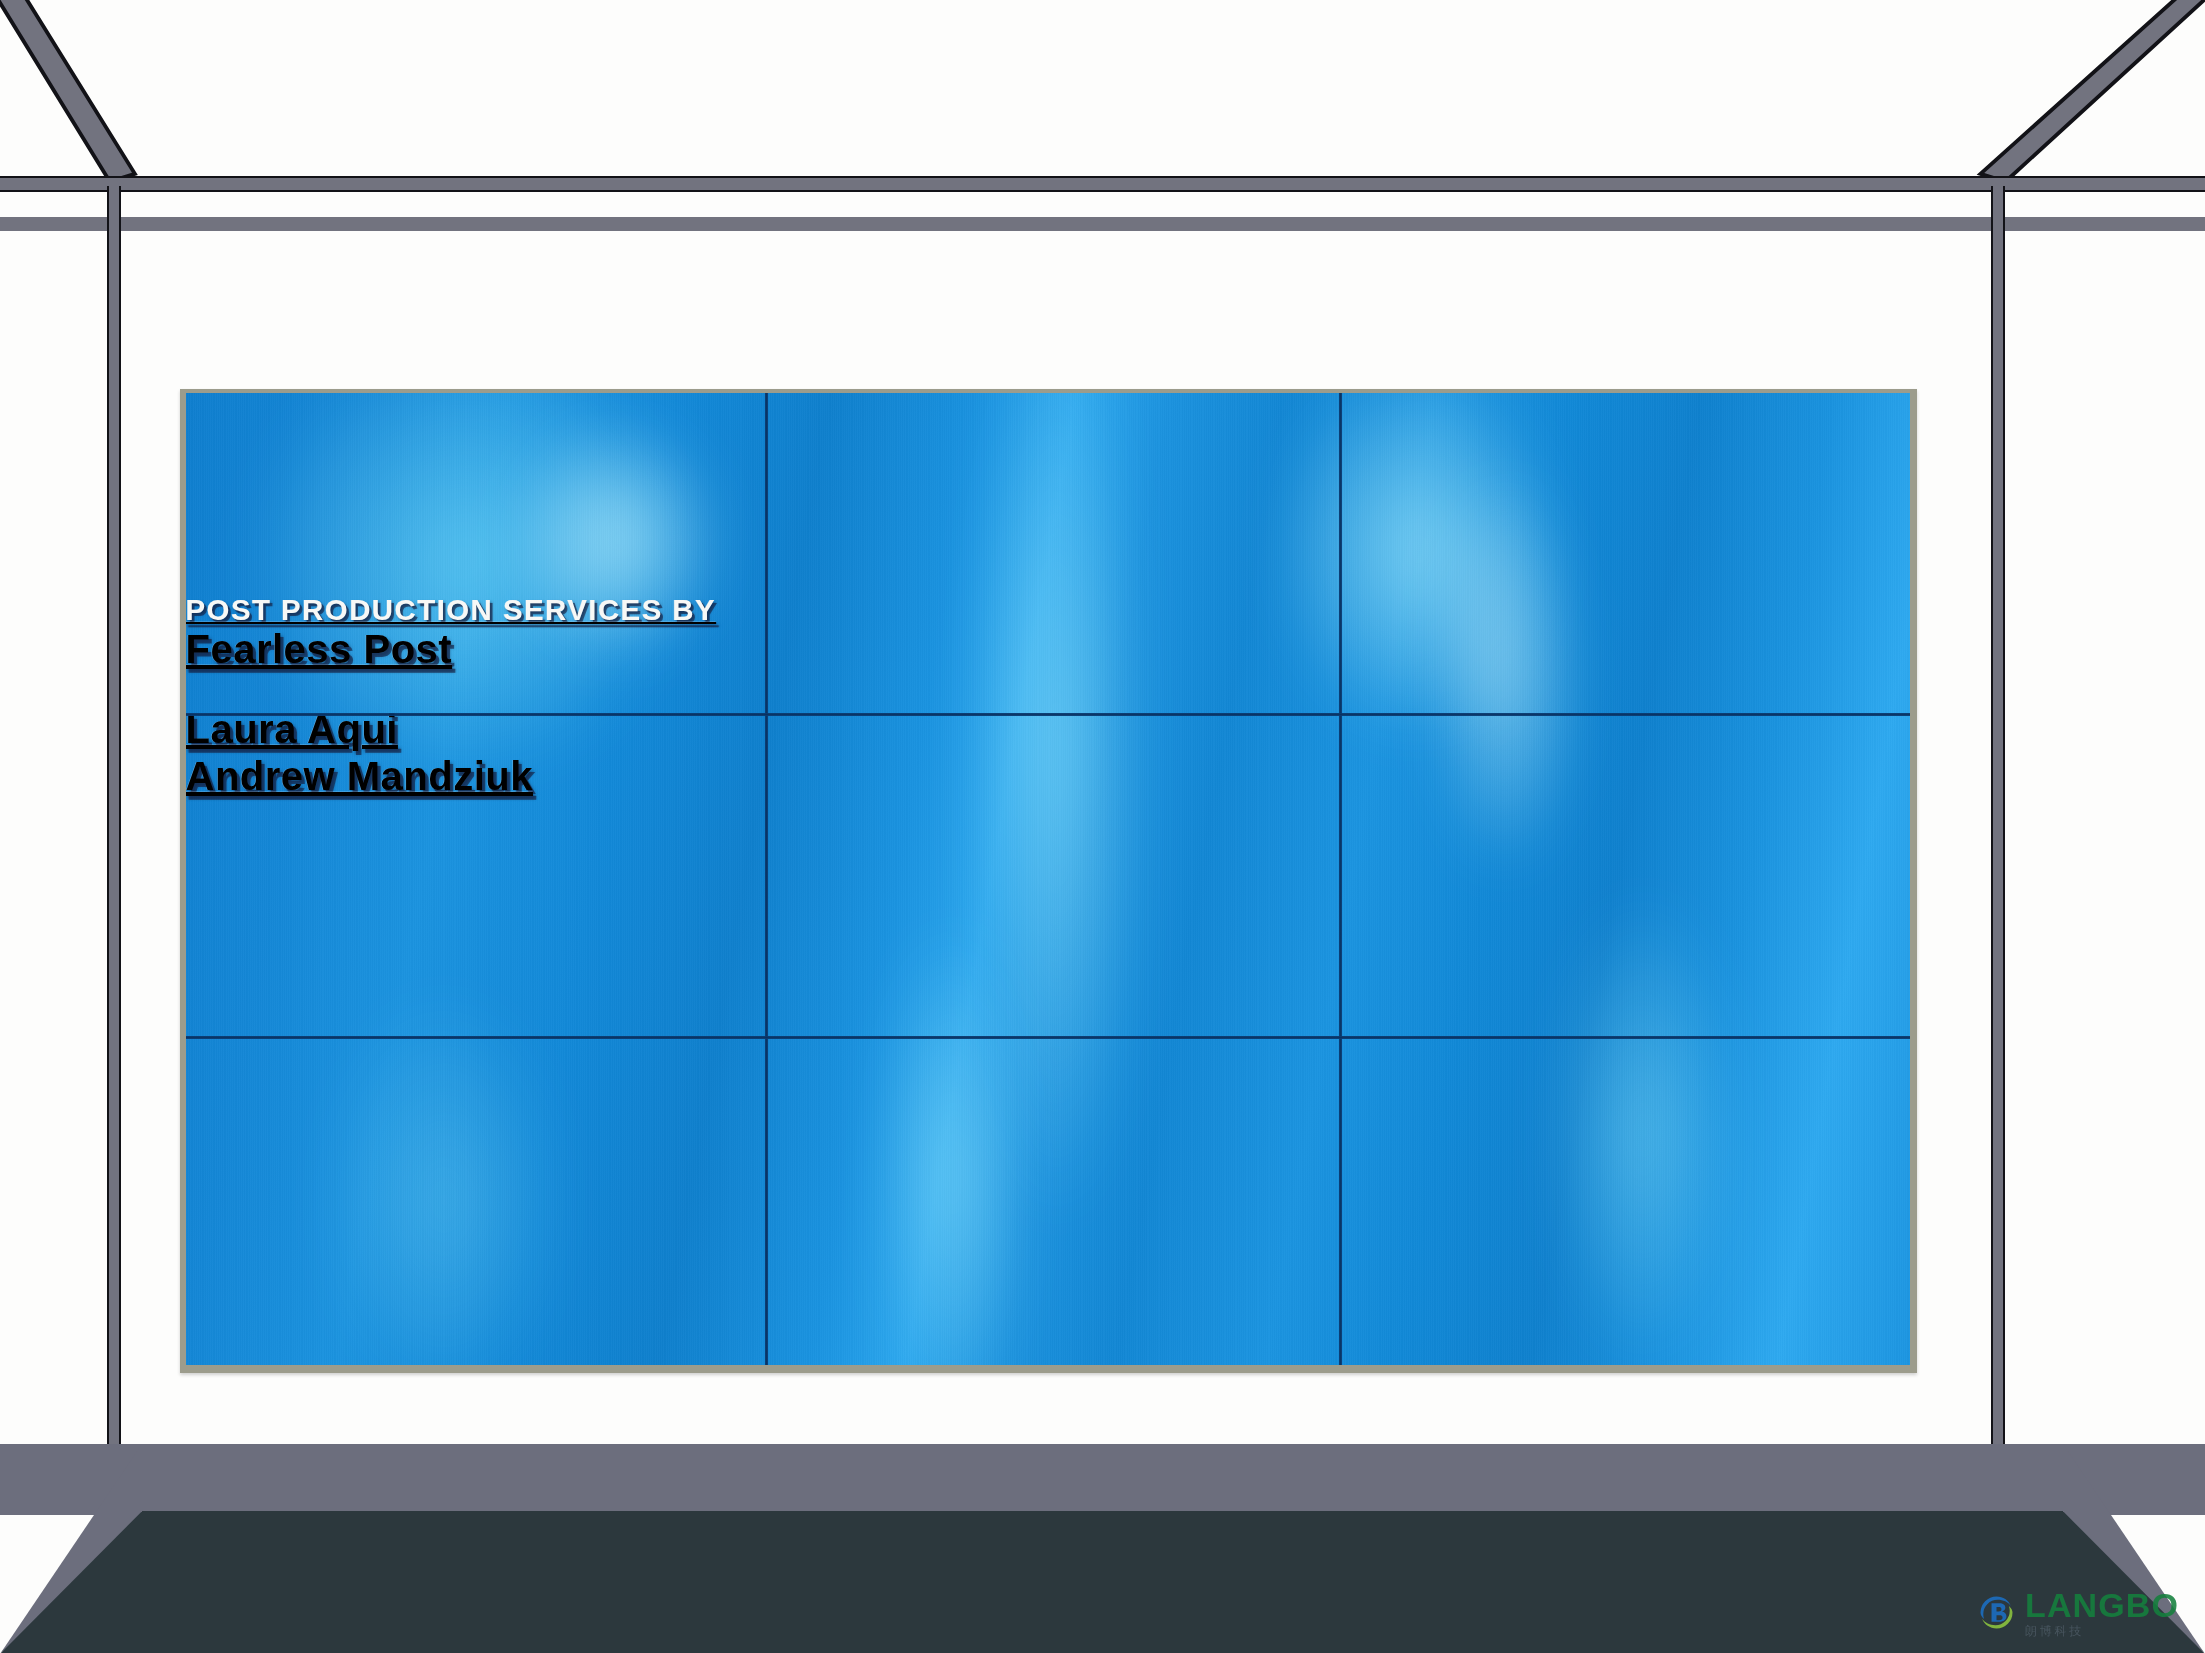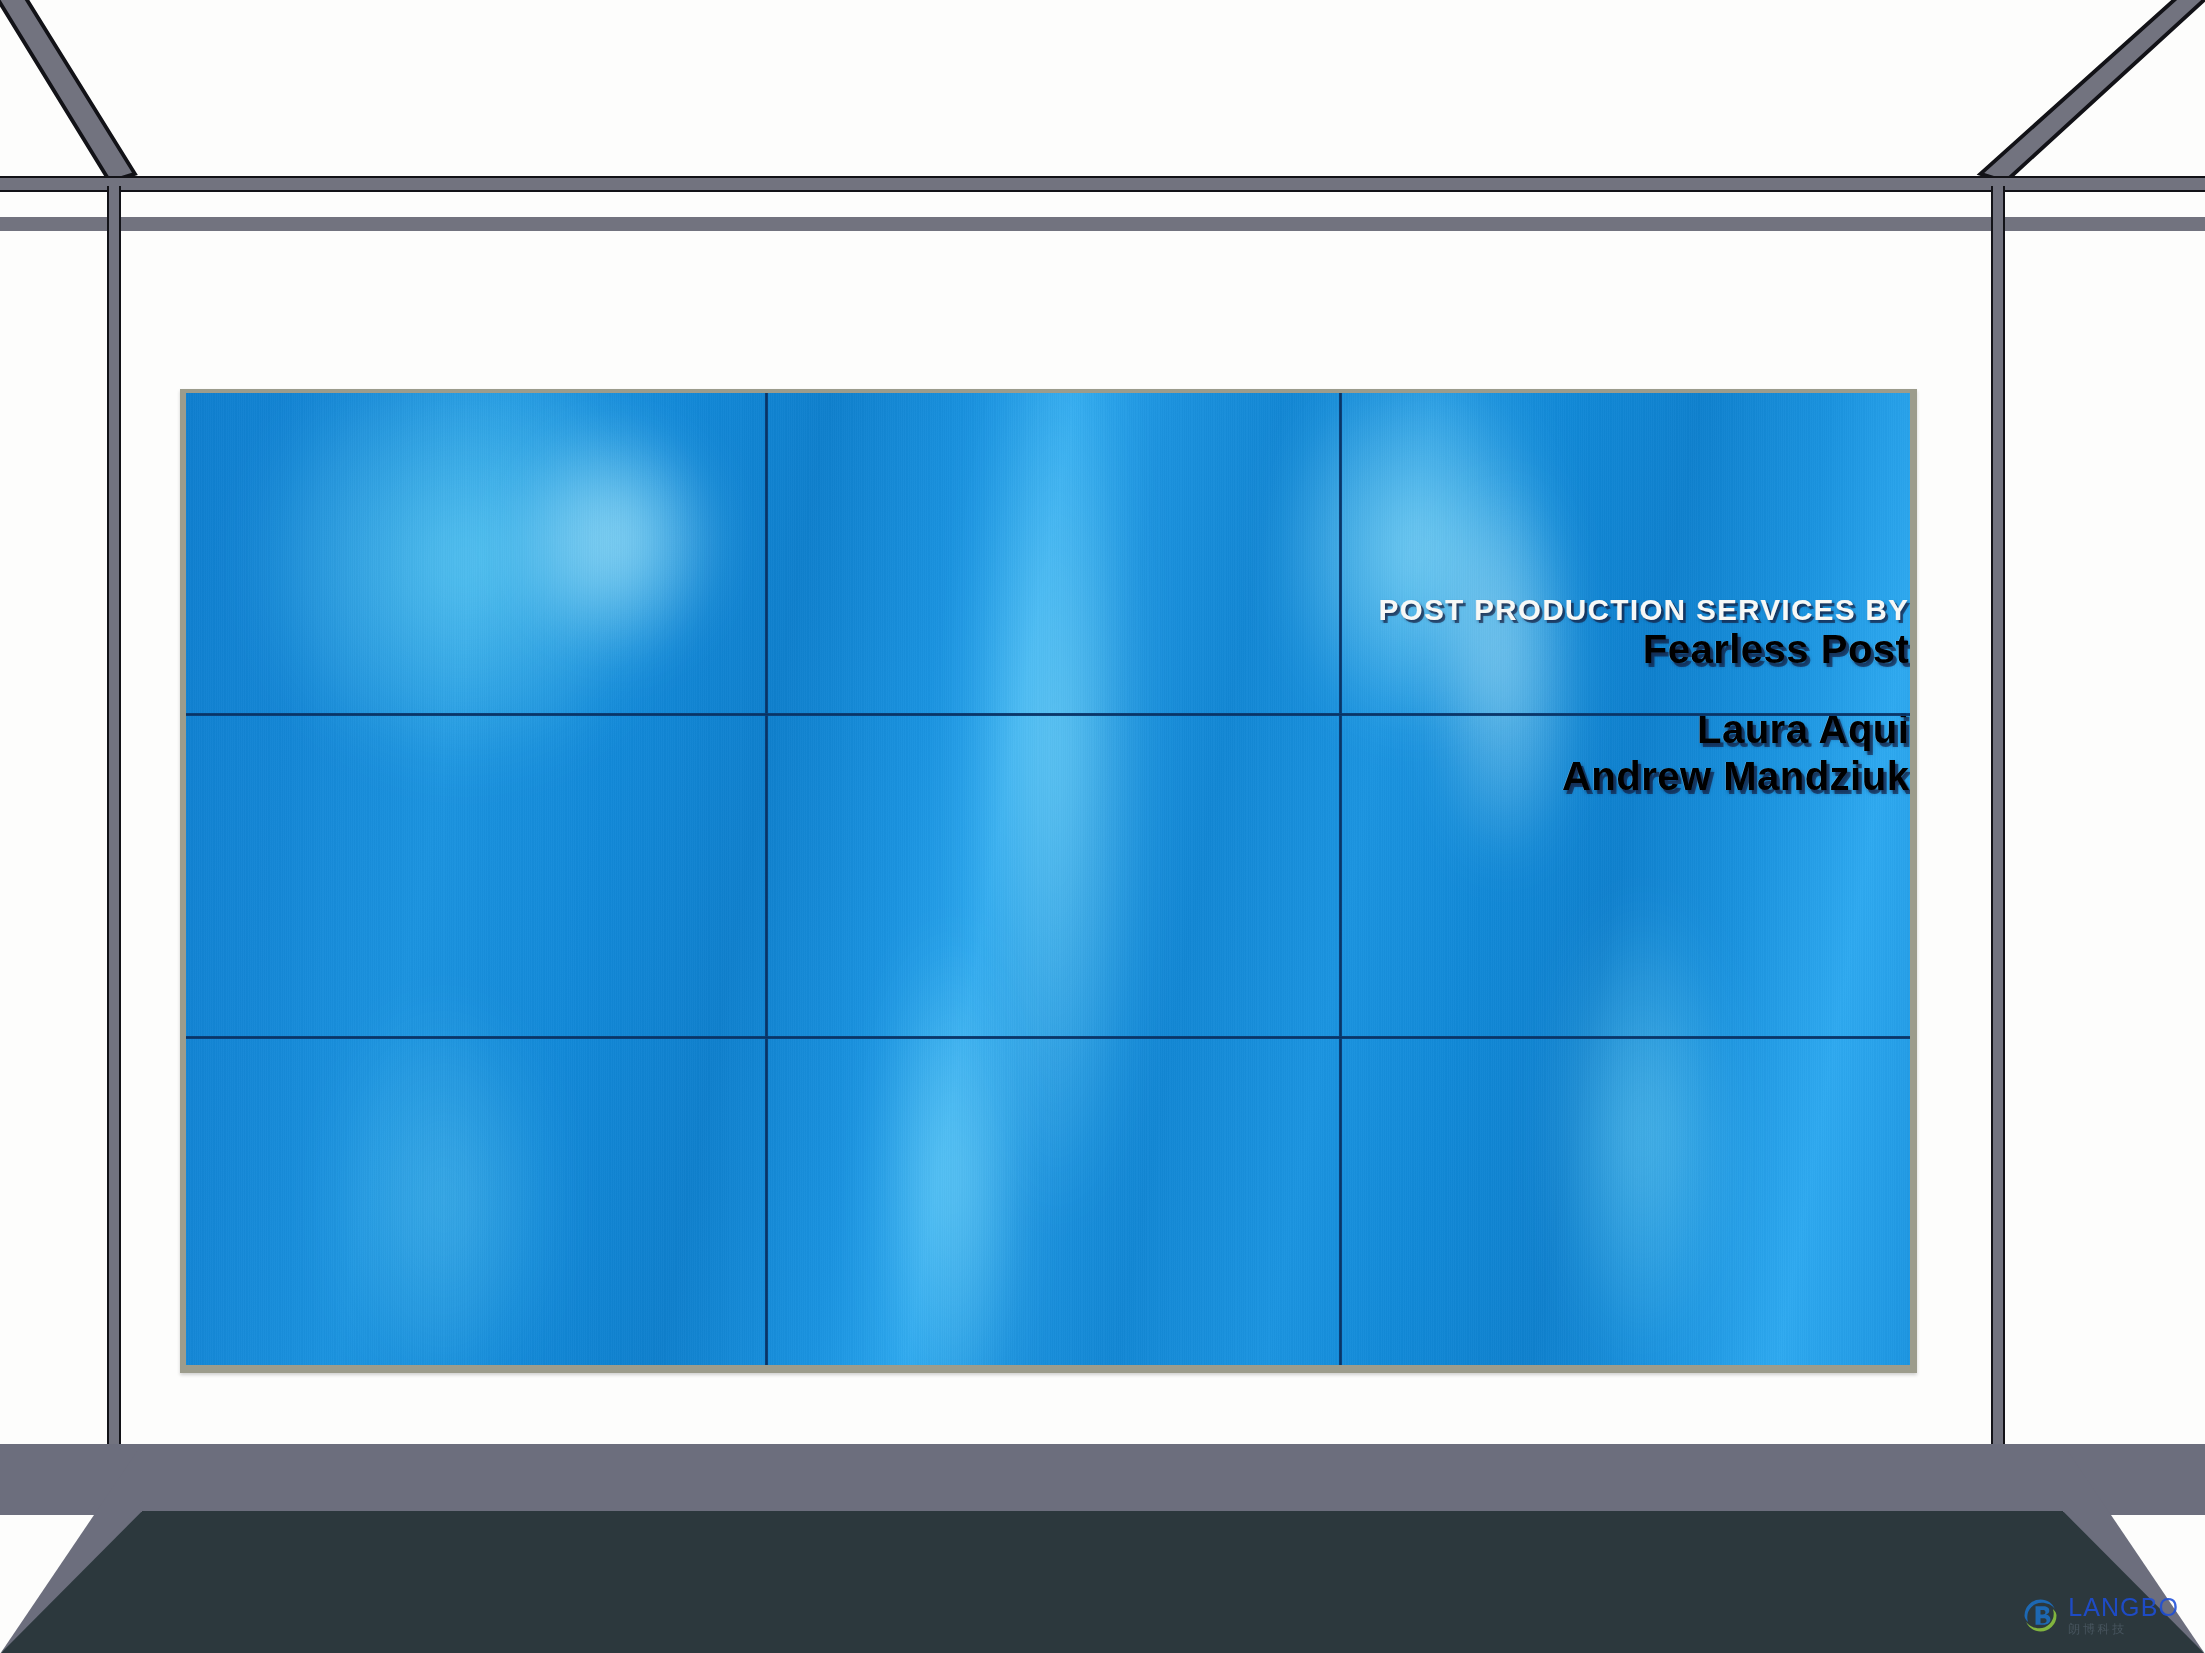--- a/index.html
+++ b/index.html
@@ -137,24 +137,25 @@
   .seam-h { position:absolute; left:0; right:0; height:2.7px;
             background:linear-gradient(180deg,#0c3f7a,#082f5c 45%,#0c3f7a); opacity:.95; }
   #seam-v1 { left:33.6%; }
   #seam-v2 { left:66.9%; }
   #seam-h1 { top:32.9%; }
   #seam-h2 { top:66.1%; }
 
   
   #credits {
     position:absolute;
-    left:0; right:1px;
+    left:0; right:12px;
     top:20.5%;
-    text-align:right;
+    text-align:left;
     pointer-events:none;
+    text-decoration:underline;
   }
   .credit-block { margin-bottom:34px; }
   .credit-block:last-child { margin-bottom:0; }
 
   .role {
     font-size:29.5px;
     font-weight:bold;
     letter-spacing:1.4px;
     color:#f7f8f6;
     text-transform:uppercase;
@@ -180,22 +181,22 @@
   
   #watermark {
     position:absolute;
     right:26px; bottom:17.5px;
     display:flex; align-items:center; gap:6.6px;
     opacity:.88;
   }
   #wm-mark { position:relative; width:43px; height:43px; flex:0 0 auto; }
   #wm-text { display:flex; flex-direction:column; line-height:1; }
   #wm-name {
-    font-size:25px; font-weight:normal; letter-spacing:1.1px;
-    color:#1d4ed8;
+    font-size:34px; font-weight:bold; letter-spacing:1.1px;
+    color:#15803d;
   }
   #wm-sub {
     margin-top:3px;
     font-size:12px; letter-spacing:2.7px;
     color:#5f6d7a; opacity:.62;
   }
 </style>
 </head>
 <body>
 

